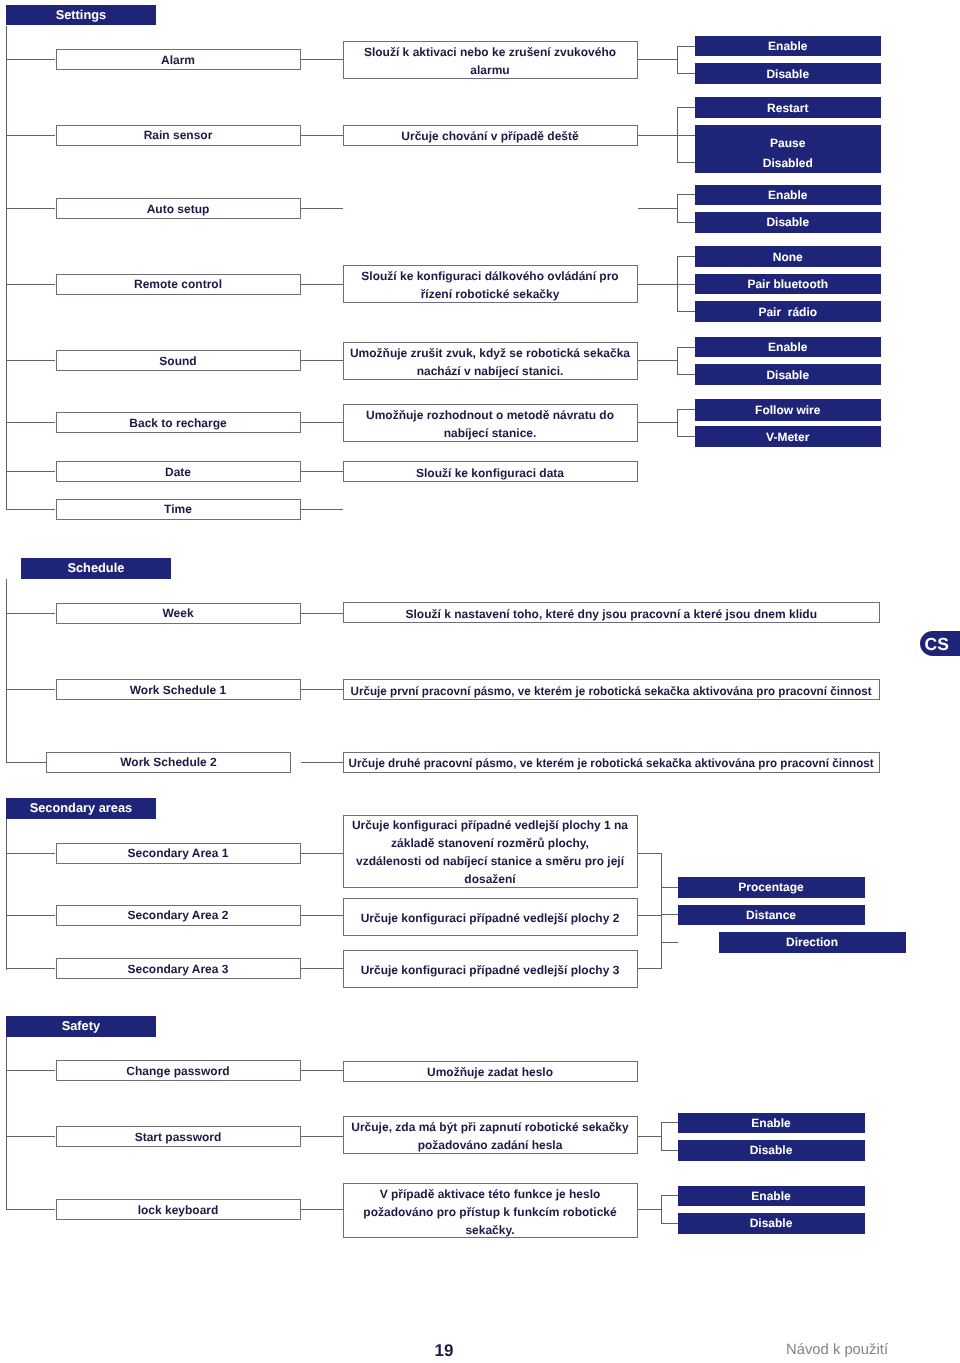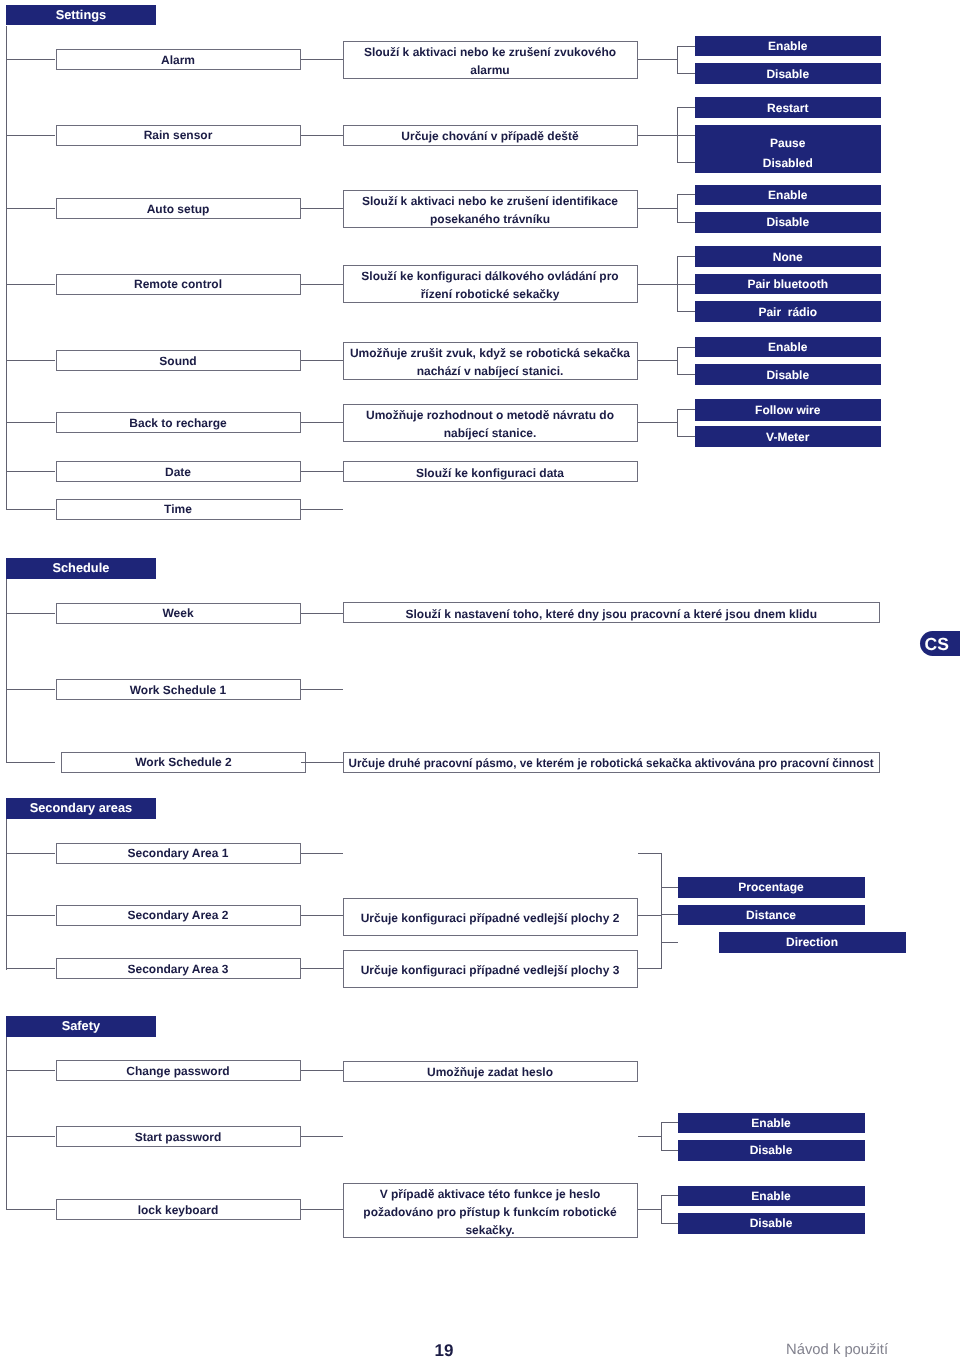--- a/index.html
+++ b/index.html
@@ -58,21 +58,20 @@
 <div class="ln vl" style="left:677px;top:107px;height:56px;"></div>
 <div class="ln hl" style="left:677px;top:107px;width:17.5px;"></div>
 <div class="bbox" style="left:694.5px;top:97.25px;width:186.5px;height:20.5px;">Restart</div>
 <div class="ln hl" style="left:677px;top:134.5px;width:17.5px;"></div>
 <div class="bbox" style="left:694.5px;top:124.75px;width:186.5px;height:36px;">Pause</div>
 <div class="ln hl" style="left:677px;top:162px;width:17.5px;"></div>
 <div class="bbox" style="left:694.5px;top:152.25px;width:186.5px;height:20.5px;">Disabled</div>
 <div class="ln hl" style="left:6.2px;top:208.1px;width:49.3px;"></div>
 <div class="obox" style="left:55.5px;top:198.1px;width:245px;height:21px;">Auto setup</div>
 <div class="ln hl" style="left:300.5px;top:208.1px;width:42px;"></div>
-<div class="dbox" style="left:342.5px;top:190px;width:295px;height:38px;"><span class="dline">Slouží k aktivaci nebo ke zrušení identifikace</span><span class="dline">posekaného trávníku</span></div>
 <div class="ln hl" style="left:637.5px;top:208.1px;width:39.5px;"></div>
 <div class="ln vl" style="left:677px;top:194.35px;height:28.5px;"></div>
 <div class="ln hl" style="left:677px;top:194.35px;width:17.5px;"></div>
 <div class="bbox" style="left:694.5px;top:184.6px;width:186.5px;height:20.5px;">Enable</div>
 <div class="ln hl" style="left:677px;top:221.85px;width:17.5px;"></div>
 <div class="bbox" style="left:694.5px;top:212.1px;width:186.5px;height:20.5px;">Disable</div>
 <div class="ln hl" style="left:6.2px;top:283.5px;width:49.3px;"></div>
 <div class="obox" style="left:55.5px;top:273.5px;width:245px;height:21px;">Remote control</div>
 <div class="ln hl" style="left:300.5px;top:283.5px;width:42px;"></div>
 <div class="dbox" style="left:342.5px;top:265.1px;width:295px;height:38px;"><span class="dline">Slouží ke konfiguraci dálkového ovládání pro</span><span class="dline">řízení robotické sekačky</span></div>
@@ -105,39 +104,41 @@
 <div class="ln hl" style="left:677px;top:436.05px;width:17.5px;"></div>
 <div class="bbox" style="left:694.5px;top:426.3px;width:186.5px;height:20.5px;">V-Meter</div>
 <div class="ln hl" style="left:6.2px;top:471.3px;width:49.3px;"></div>
 <div class="obox" style="left:55.5px;top:461.3px;width:245px;height:21px;">Date</div>
 <div class="ln hl" style="left:300.5px;top:471.3px;width:42px;"></div>
 <div class="dbox" style="left:342.5px;top:461.4px;width:295px;height:21px;text-align:right;"><span class="dline">Slouží ke konfiguraci data</span></div>
 <div class="ln hl" style="left:6.2px;top:508.9px;width:49.3px;"></div>
 <div class="obox" style="left:55.5px;top:498.9px;width:245px;height:21px;">Time</div>
 <div class="ln hl" style="left:300.5px;top:508.9px;width:42px;"></div>
 
-<div class="sec-head" style="left:6px;top:558.4px;width:149.8px;height:20.7px;">Schedule</div>
+<div class="sec-head" style="left:21px;top:558.4px;width:149.8px;height:20.7px;">Schedule</div>
 <div class="ln vl" style="left:6.2px;top:579.1px;height:183.9px;"></div>
 <div class="ln hl" style="left:6.2px;top:612.5px;width:49.3px;"></div>
 <div class="obox" style="left:55.5px;top:602.5px;width:245px;height:21px;">Week</div>
 <div class="ln hl" style="left:300.5px;top:612.5px;width:42px;"></div>
 <div class="dbox" style="left:342.5px;top:602.3px;width:537.5px;height:21px;"><span class="dline">Slouží k nastavení toho, které dny jsou pracovní a které jsou dnem klidu</span></div>
 <div class="ln hl" style="left:6.2px;top:689px;width:49.3px;"></div>
 <div class="obox" style="left:55.5px;top:679px;width:245px;height:21px;">Work Schedule 1</div>
 <div class="ln hl" style="left:300.5px;top:689px;width:42px;"></div>
+<div class="dbox fit" style="left:342.5px;top:679px;width:537.5px;height:21px;"><span class="dline">Určuje první pracovní pásmo, ve kterém je robotická sekačka aktivována pro pracovní činnost</span></div>
 <div class="ln hl" style="left:6.2px;top:761.5px;width:49.3px;"></div>
-<div class="obox" style="left:61px;top:751.5px;width:245px;height:21px;">Work Schedule 2</div>
+<div class="obox" style="left:46px;top:751.5px;width:245px;height:21px;">Work Schedule 2</div>
 <div class="ln hl" style="left:300.5px;top:761.5px;width:42px;"></div>
 <div class="dbox fit" style="left:342.5px;top:751.5px;width:537.5px;height:21px;"><span class="dline">Určuje druhé pracovní pásmo, ve kterém je robotická sekačka aktivována pro pracovní činnost</span></div>
 
 <div class="sec-head" style="left:6px;top:797.9px;width:149.8px;height:20.7px;">Secondary areas</div>
 <div class="ln vl" style="left:6.2px;top:818.6px;height:151.2px;"></div>
 <div class="ln hl" style="left:6.2px;top:852.5px;width:49.3px;"></div>
 <div class="obox" style="left:55.5px;top:842.5px;width:245px;height:21px;">Secondary Area 1</div>
 <div class="ln hl" style="left:300.5px;top:852.5px;width:42px;"></div>
+<div class="dbox" style="left:342.5px;top:814.6px;width:295px;height:73px;"><span class="dline">Určuje konfiguraci případné vedlejší plochy 1 na</span><span class="dline">základě stanovení rozměrů plochy,</span><span class="dline">vzdálenosti od nabíjecí stanice a směru pro její</span><span class="dline">dosažení</span></div>
 <div class="ln hl" style="left:6.2px;top:914.9px;width:49.3px;"></div>
 <div class="obox" style="left:55.5px;top:904.9px;width:245px;height:21px;">Secondary Area 2</div>
 <div class="ln hl" style="left:300.5px;top:914.9px;width:42px;"></div>
 <div class="dbox" style="left:342.5px;top:898.4px;width:295px;height:38px;"><span class="dline">Určuje konfiguraci případné vedlejší plochy 2</span></div>
 <div class="ln hl" style="left:6.2px;top:968.3px;width:49.3px;"></div>
 <div class="obox" style="left:55.5px;top:958.3px;width:245px;height:21px;">Secondary Area 3</div>
 <div class="ln hl" style="left:300.5px;top:968.3px;width:42px;"></div>
 <div class="dbox" style="left:342.5px;top:950px;width:295px;height:38px;text-align:center;"><span class="dline">Určuje konfiguraci případné vedlejší plochy 3</span></div>
 <div class="ln vl" style="left:661px;top:852.5px;height:116.8px;"></div>
 <div class="ln hl" style="left:637.5px;top:852.5px;width:23.5px;"></div>
@@ -152,20 +153,21 @@
 
 <div class="sec-head" style="left:6px;top:1015.9px;width:149.8px;height:20.7px;">Safety</div>
 <div class="ln vl" style="left:6.2px;top:1036.6px;height:173.9px;"></div>
 <div class="ln hl" style="left:6.2px;top:1070.3px;width:49.3px;"></div>
 <div class="obox" style="left:55.5px;top:1060.3px;width:245px;height:21px;">Change password</div>
 <div class="ln hl" style="left:300.5px;top:1070.3px;width:42px;"></div>
 <div class="dbox" style="left:342.5px;top:1060.8px;width:295px;height:21px;"><span class="dline">Umožňuje zadat heslo</span></div>
 <div class="ln hl" style="left:6.2px;top:1136px;width:49.3px;"></div>
 <div class="obox" style="left:55.5px;top:1126px;width:245px;height:21px;">Start password</div>
 <div class="ln hl" style="left:300.5px;top:1136px;width:42px;"></div>
+<div class="dbox" style="left:342.5px;top:1116.2px;width:295px;height:38px;"><span class="dline">Určuje, zda má být při zapnutí robotické sekačky</span><span class="dline">požadováno zadání hesla</span></div>
 <div class="ln hl" style="left:637.5px;top:1136px;width:23px;"></div>
 <div class="ln vl" style="left:660.5px;top:1122.25px;height:28.5px;"></div>
 <div class="ln hl" style="left:660.5px;top:1122.25px;width:17px;"></div>
 <div class="bbox" style="left:677.5px;top:1112.5px;width:187px;height:20.5px;">Enable</div>
 <div class="ln hl" style="left:660.5px;top:1149.75px;width:17px;"></div>
 <div class="bbox" style="left:677.5px;top:1140px;width:187px;height:20.5px;">Disable</div>
 <div class="ln hl" style="left:6.2px;top:1209px;width:49.3px;"></div>
 <div class="obox" style="left:55.5px;top:1199px;width:245px;height:21px;">lock keyboard</div>
 <div class="ln hl" style="left:300.5px;top:1209px;width:42px;"></div>
 <div class="dbox" style="left:342.5px;top:1183px;width:295px;height:55px;"><span class="dline">V případě aktivace této funkce je heslo</span><span class="dline">požadováno pro přístup k funkcím robotické</span><span class="dline">sekačky.</span></div>

